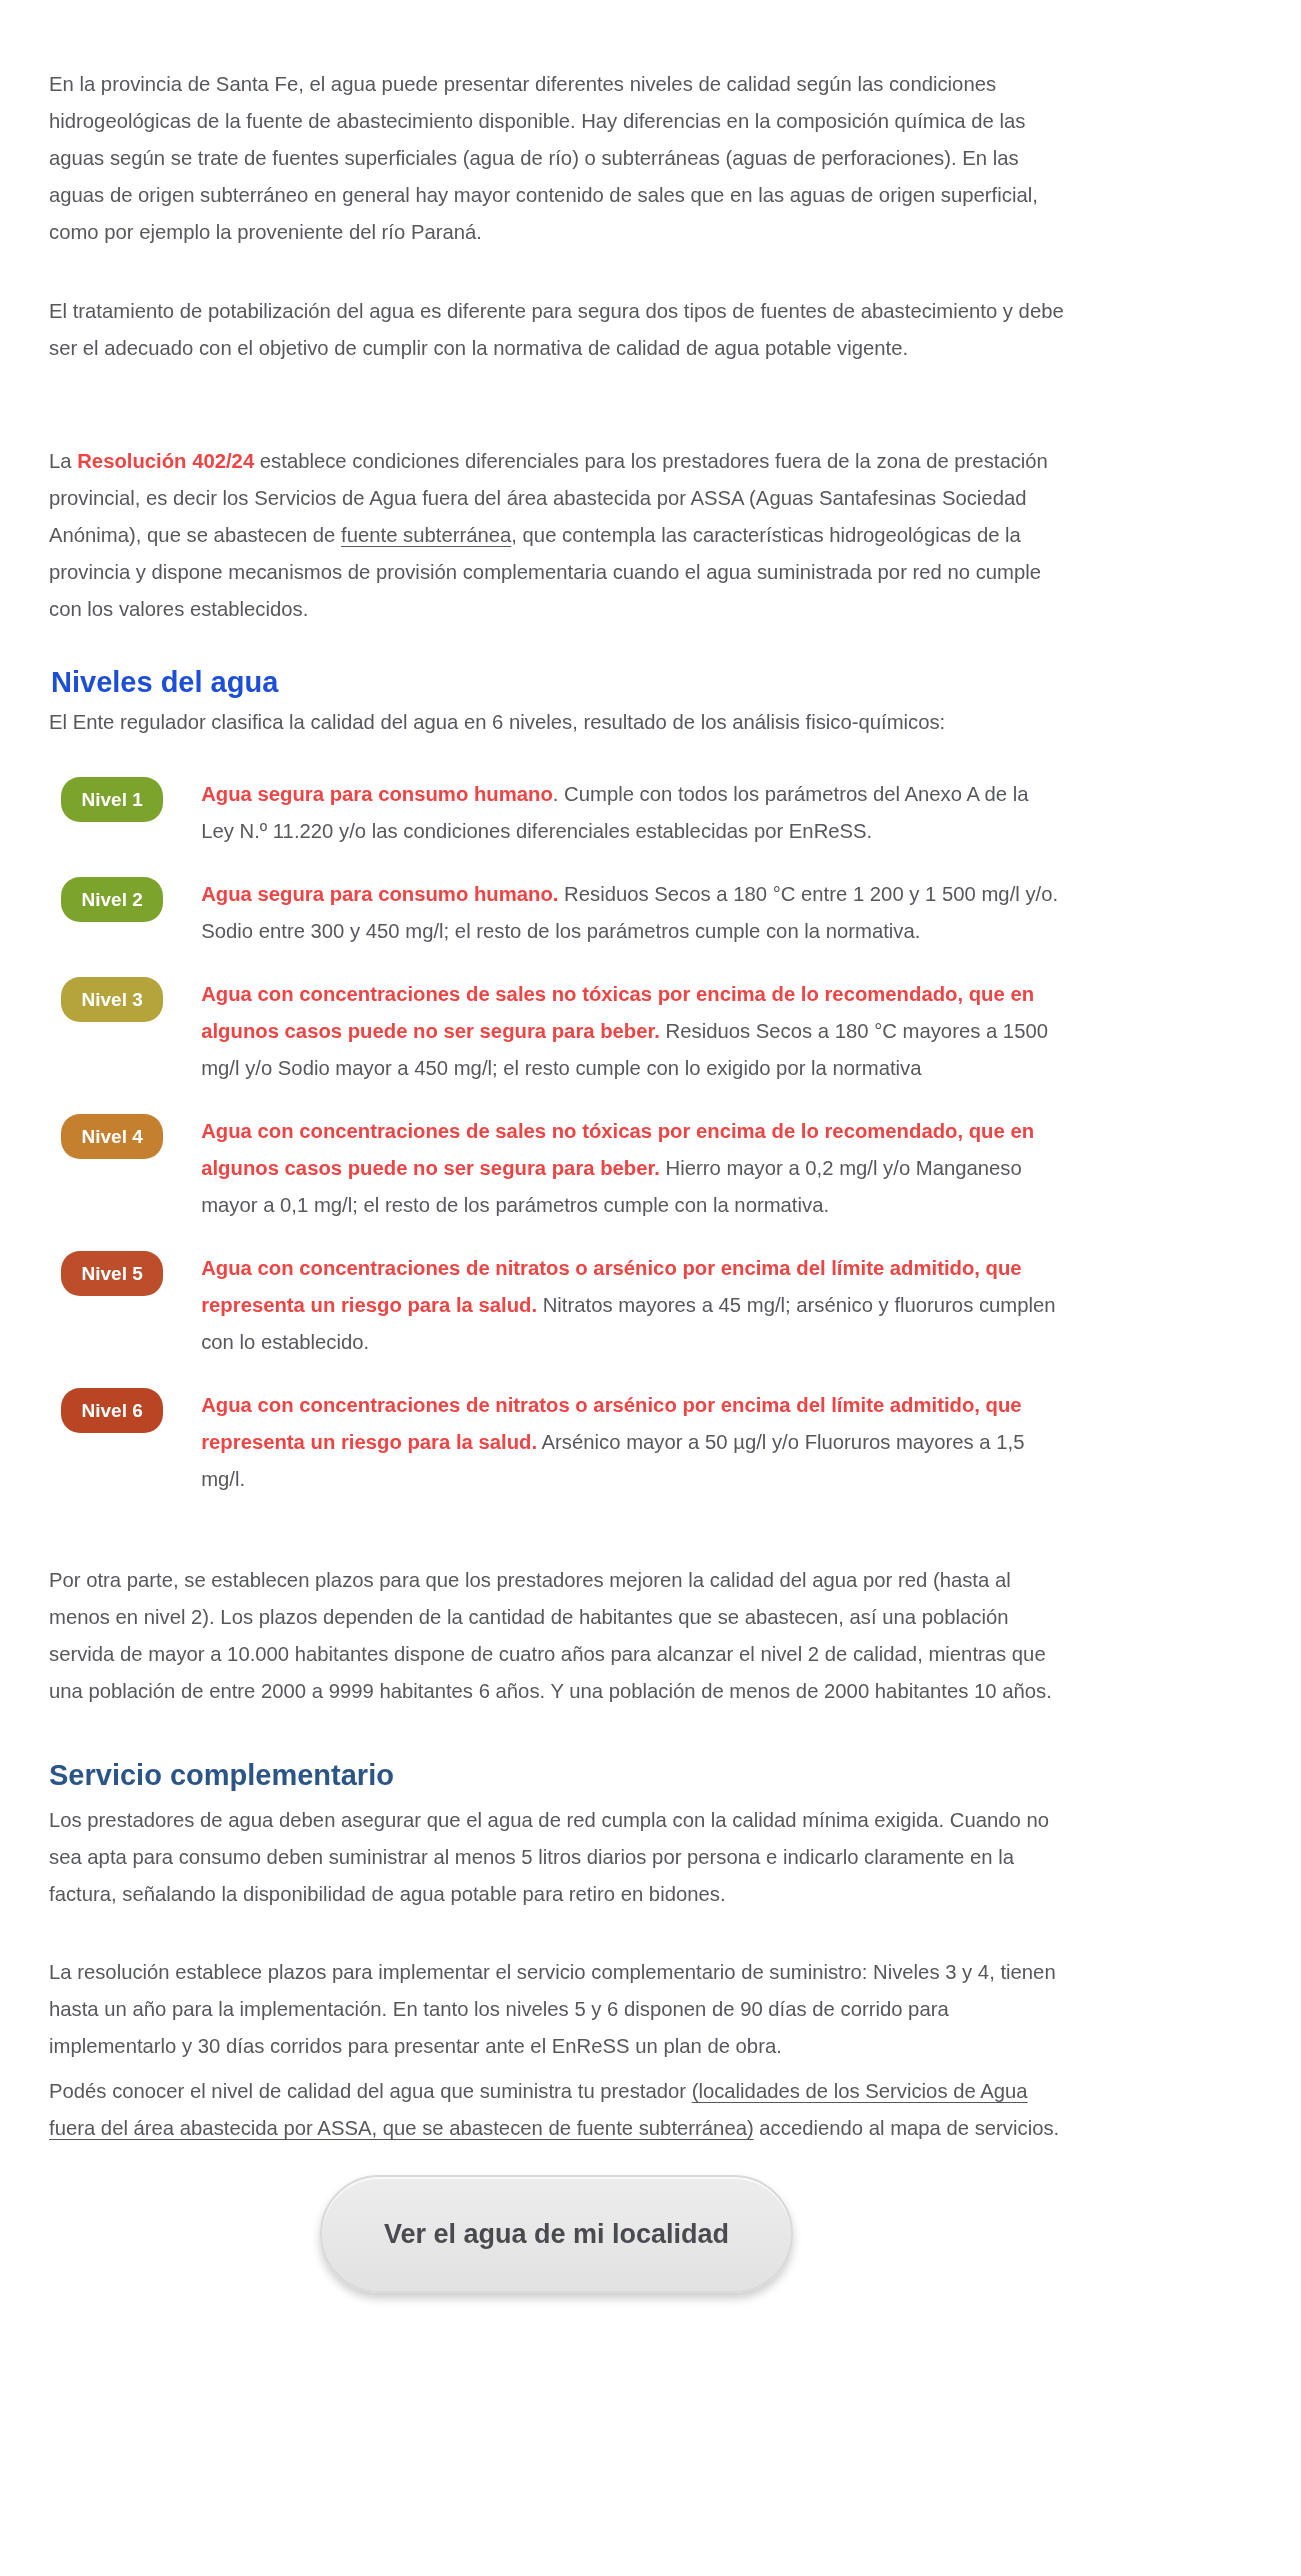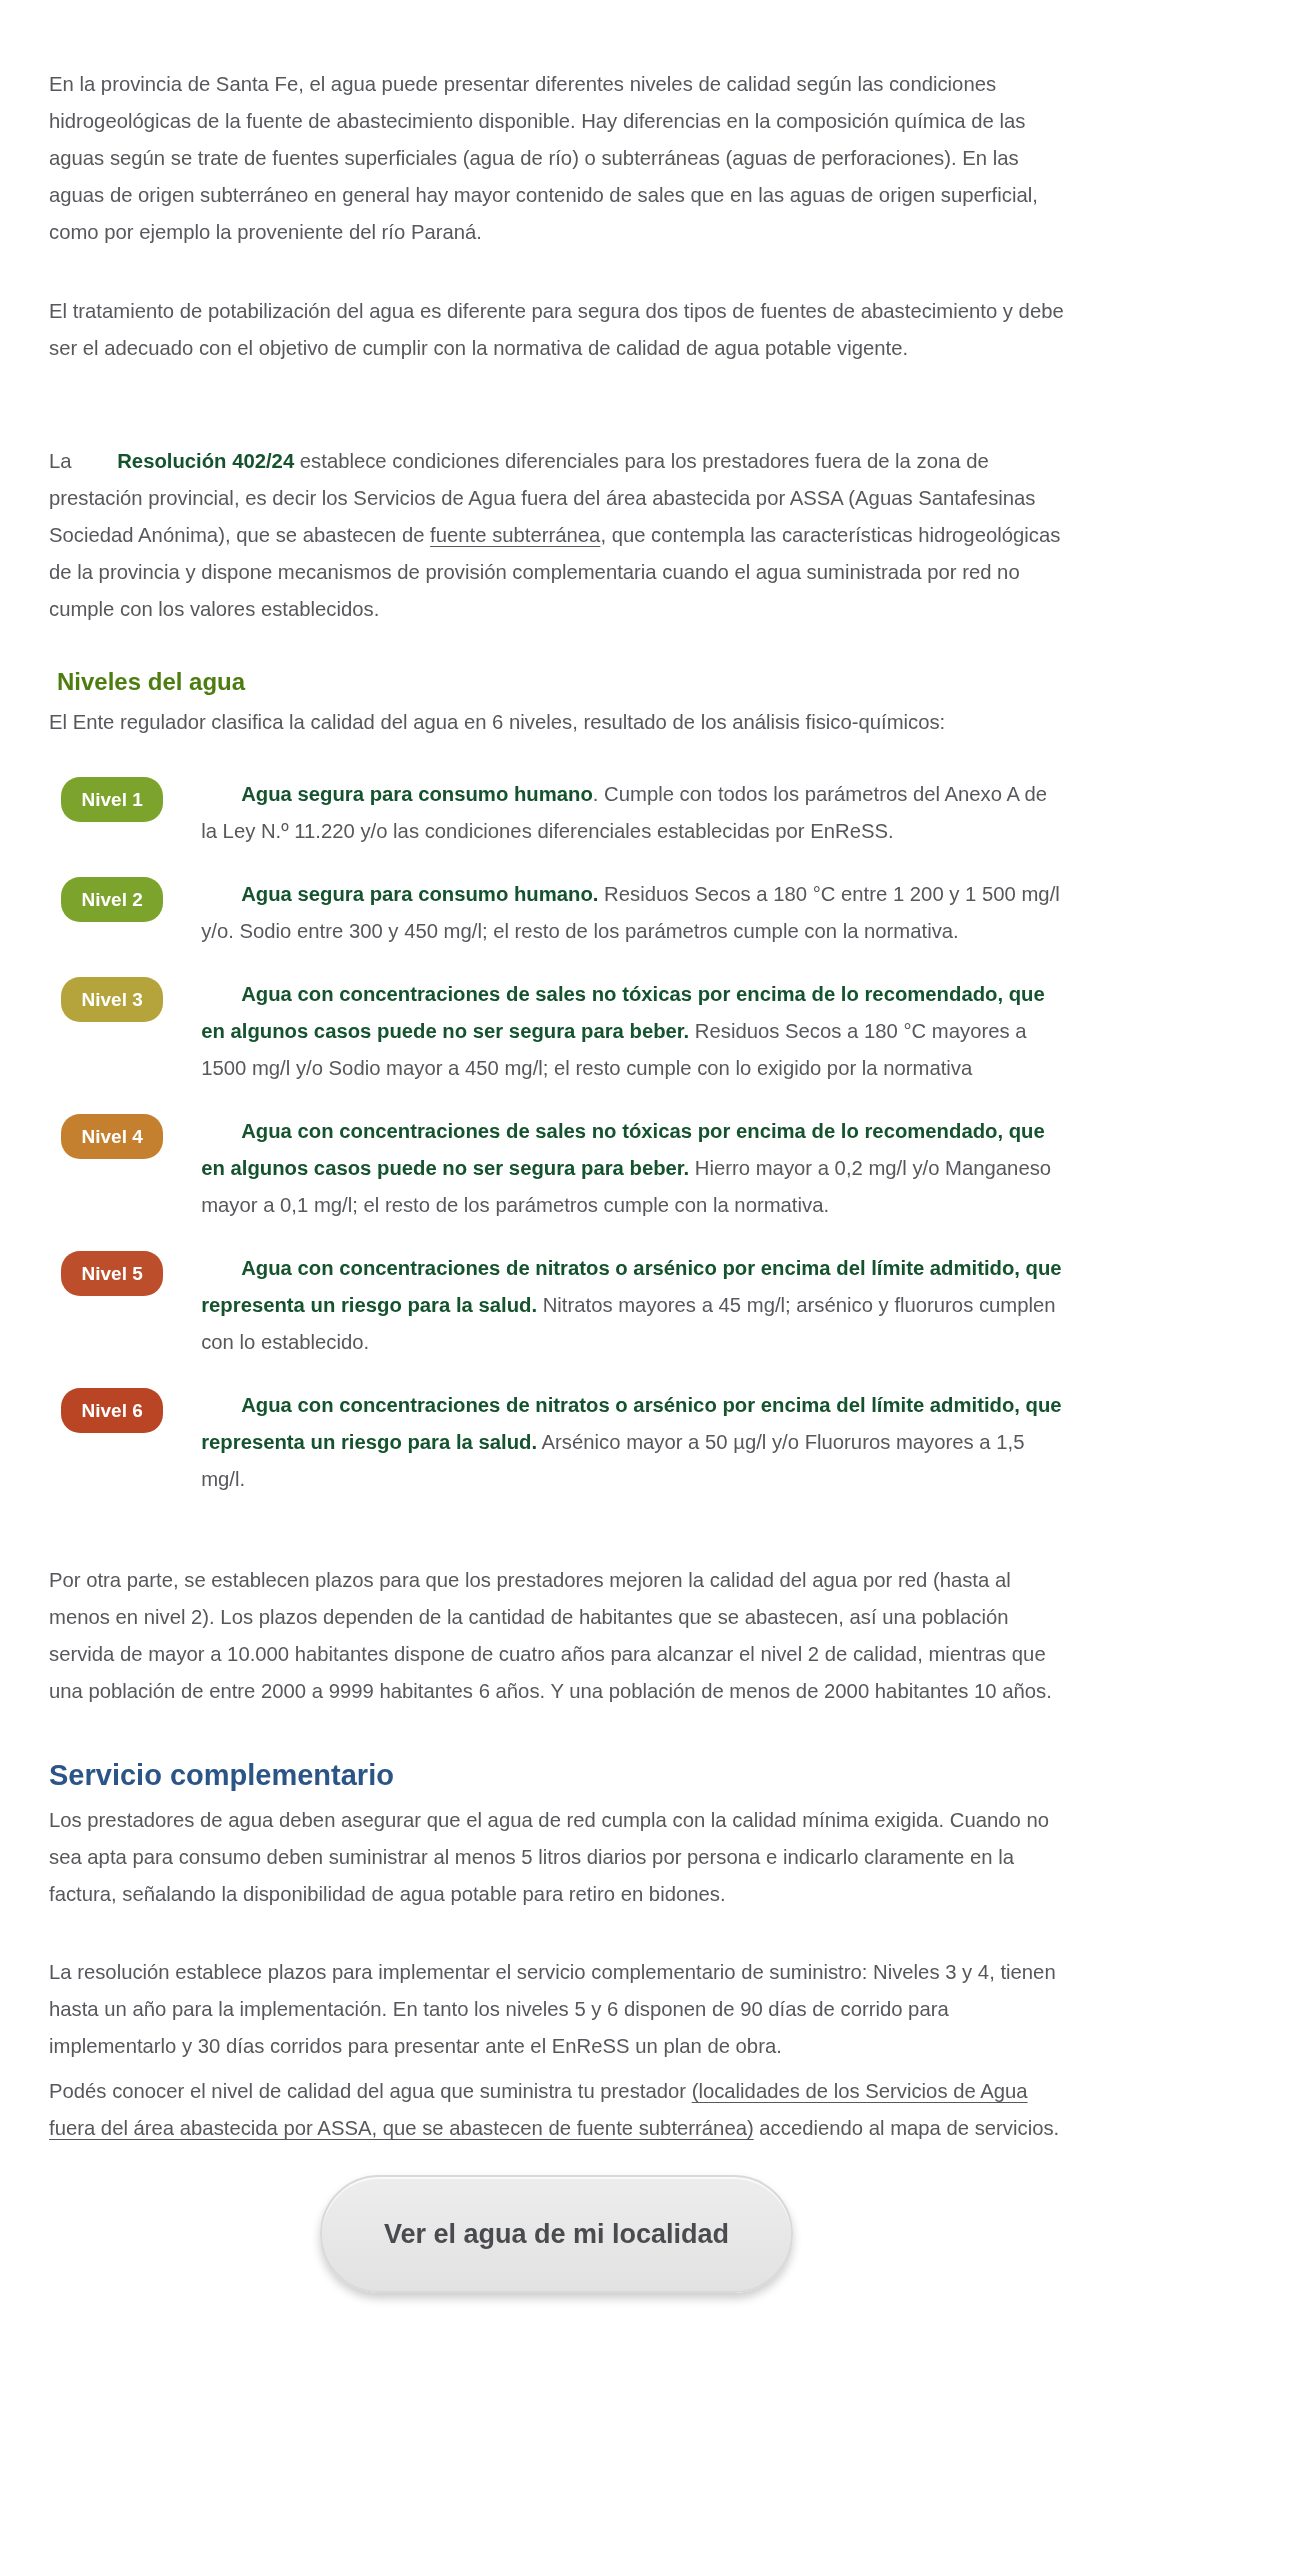--- a/index.html
+++ b/index.html
@@ -18,34 +18,34 @@
     box-sizing: border-box;
     width: 1144px;
     padding: 0 80px 0 49px;
     font-size: 20.3px;
     line-height: 37px;
   }
   p { margin: 0; }
   .p1 { margin-top: 66px; }
   .p2 { margin-top: 42px; }
   .p3 { margin-top: 76px; }
-  strong, b { color: #14532d; font-weight: bold; margin-left: 40px; }
+  strong, b { color: #ef4444; font-weight: bold; }
   .link {
     color: #57585c;
     text-decoration: underline;
     text-decoration-thickness: 1.4px;
     text-underline-offset: 4.1px;
     cursor: pointer;
   }
   h3.sub-heading {
-    margin: 39px 0 0 8px;
-    font-size: 24px;
+    margin: 39px 0 0 2px;
+    font-size: 29px;
     line-height: 30px;
     font-weight: bold;
-    color: #4d7c0f;
+    color: #1d4ed8;
   }
   .levels-intro { margin-top: 6.8px; }
   .levels { margin-top: 35px; }
   .level-row {
     display: flex;
     align-items: flex-start;
     padding-left: 12.2px;
     margin-bottom: 26px;
   }
   .level-badge {

